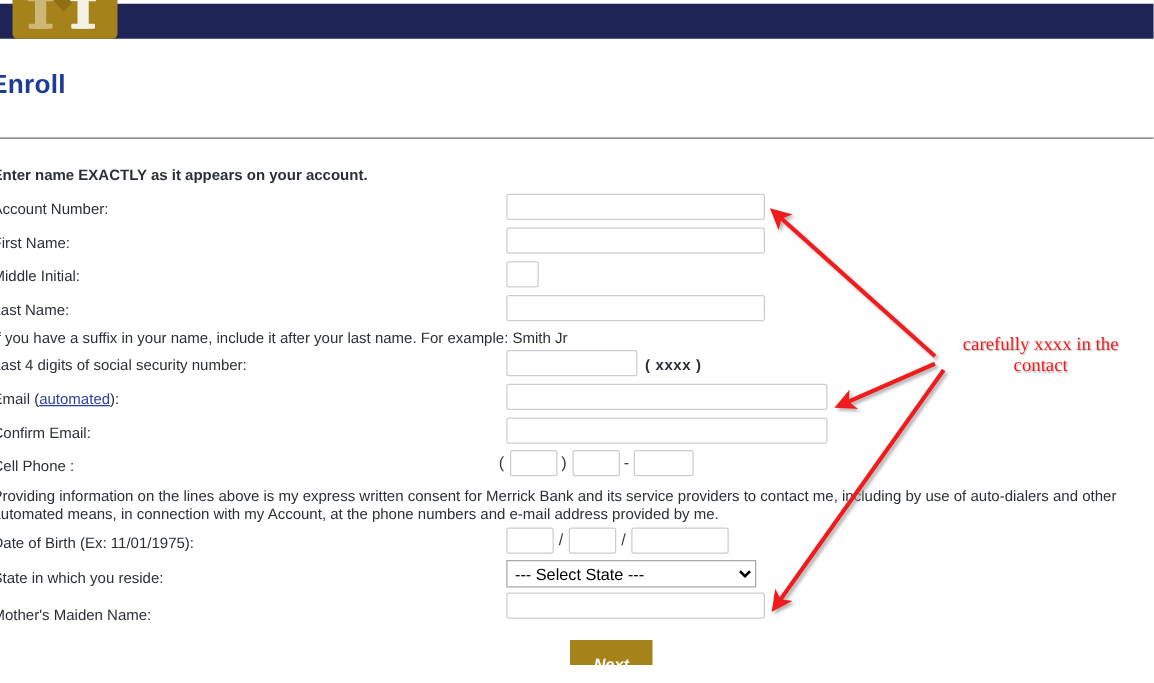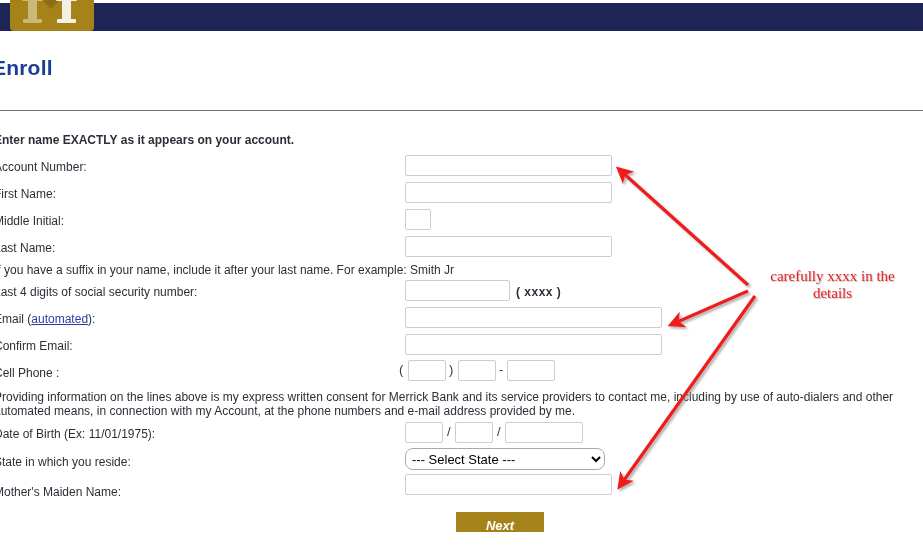--- a/index.html
+++ b/index.html
@@ -128,48 +128,48 @@
     font-size: 12px;
     color: #2b3038;
     letter-spacing: .5px;
     font-weight: bold;
   }
   select.field {
     height: 22px;
     padding: 0 2px;
     font-size: 13px;
     border: 1px solid #a9a9a9;
-    border-radius: 8px;
+    border-radius: 0;
     background: #ffffff;
     color: #000;
   }
   .consent {
     position: absolute;
     left: -6px;
     width: 940px;
     font-size: 12px;
     line-height: 14px;
     color: #2b3038;
   }
 
   
   #next-button {
     position: absolute;
     left: 456px; top: 512px;
-    width: 88px; height: 20px;
+    width: 66px; height: 20px;
     background: #a6821a;
     border: 0;
     color: #ffffff;
     font-family: "Liberation Sans", sans-serif;
     font-size: 13px;
     font-weight: bold;
     font-style: italic;
     cursor: pointer;
     line-height: 20px;
-    padding: 4px;
+    padding: 10px;
     text-align: center;
   }
 
   
   #annotation-layer {
     position: absolute;
     left: 0; top: 0;
     width: 923px; height: 546px;
     pointer-events: none;
   }
@@ -269,14 +269,14 @@
 
   <g filter="url(#annShadow)" stroke="#ee1c1c" stroke-width="3.4" fill="none" marker-end="url(#arrowHead)">
     <line x1="748" y1="285" x2="622" y2="172"></line>
     <line x1="748" y1="291" x2="675" y2="323"></line>
     <line x1="755" y1="296" x2="622" y2="483"></line>
   </g>
 </svg>
 
 <div id="annotation-text">
   <span>carefully xxxx in the</span><br>
-  <span>details</span>
+  <span>contact</span>
 </div>
 
 </body></html>

